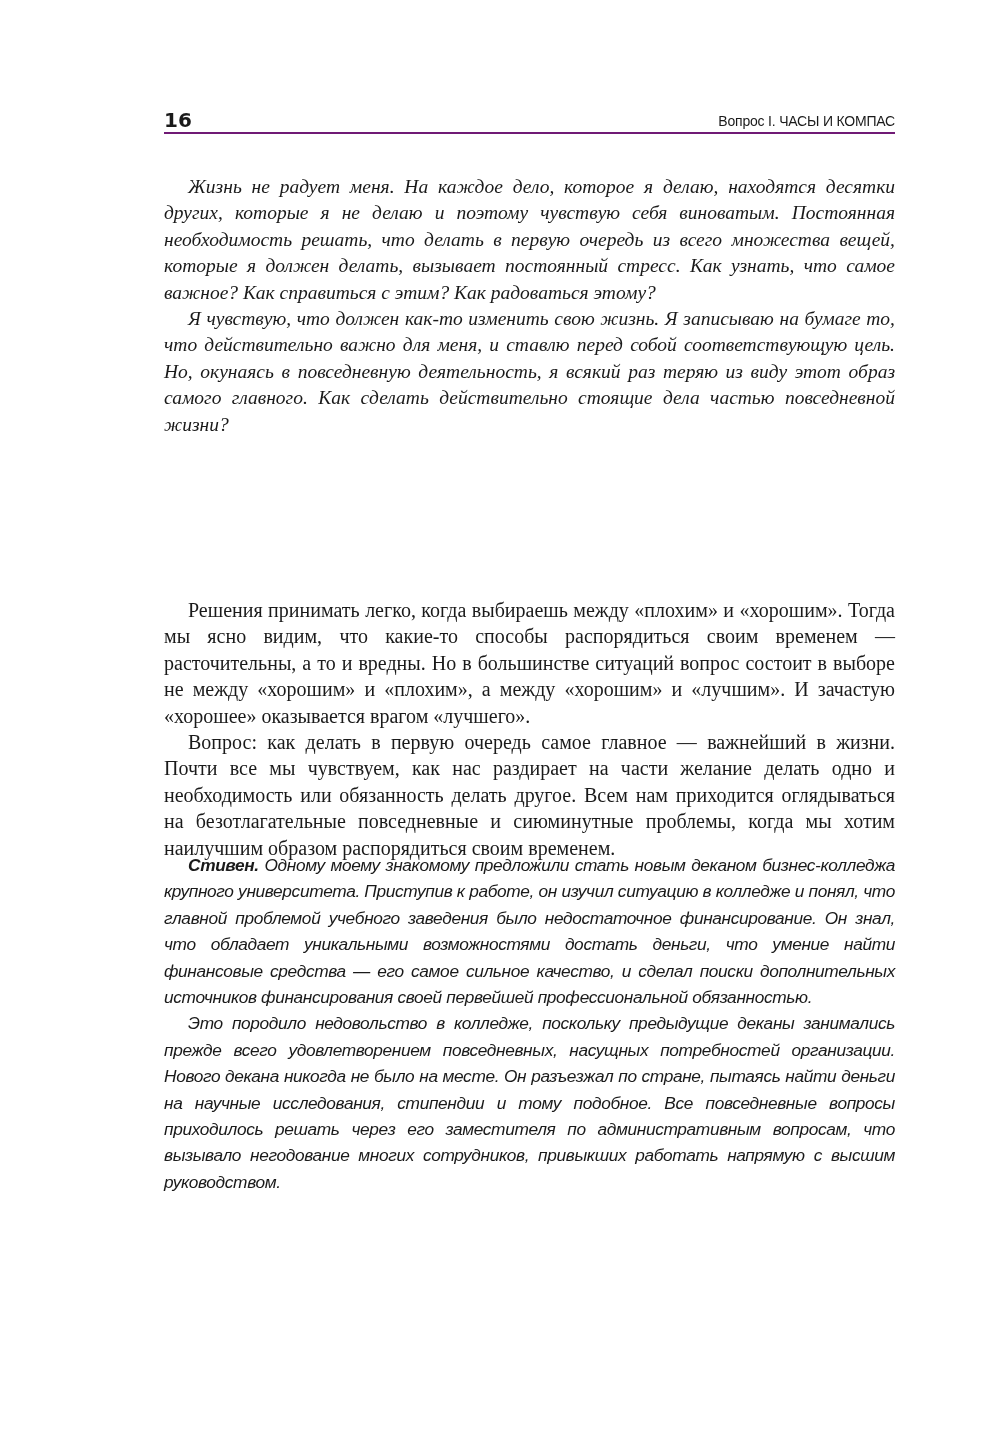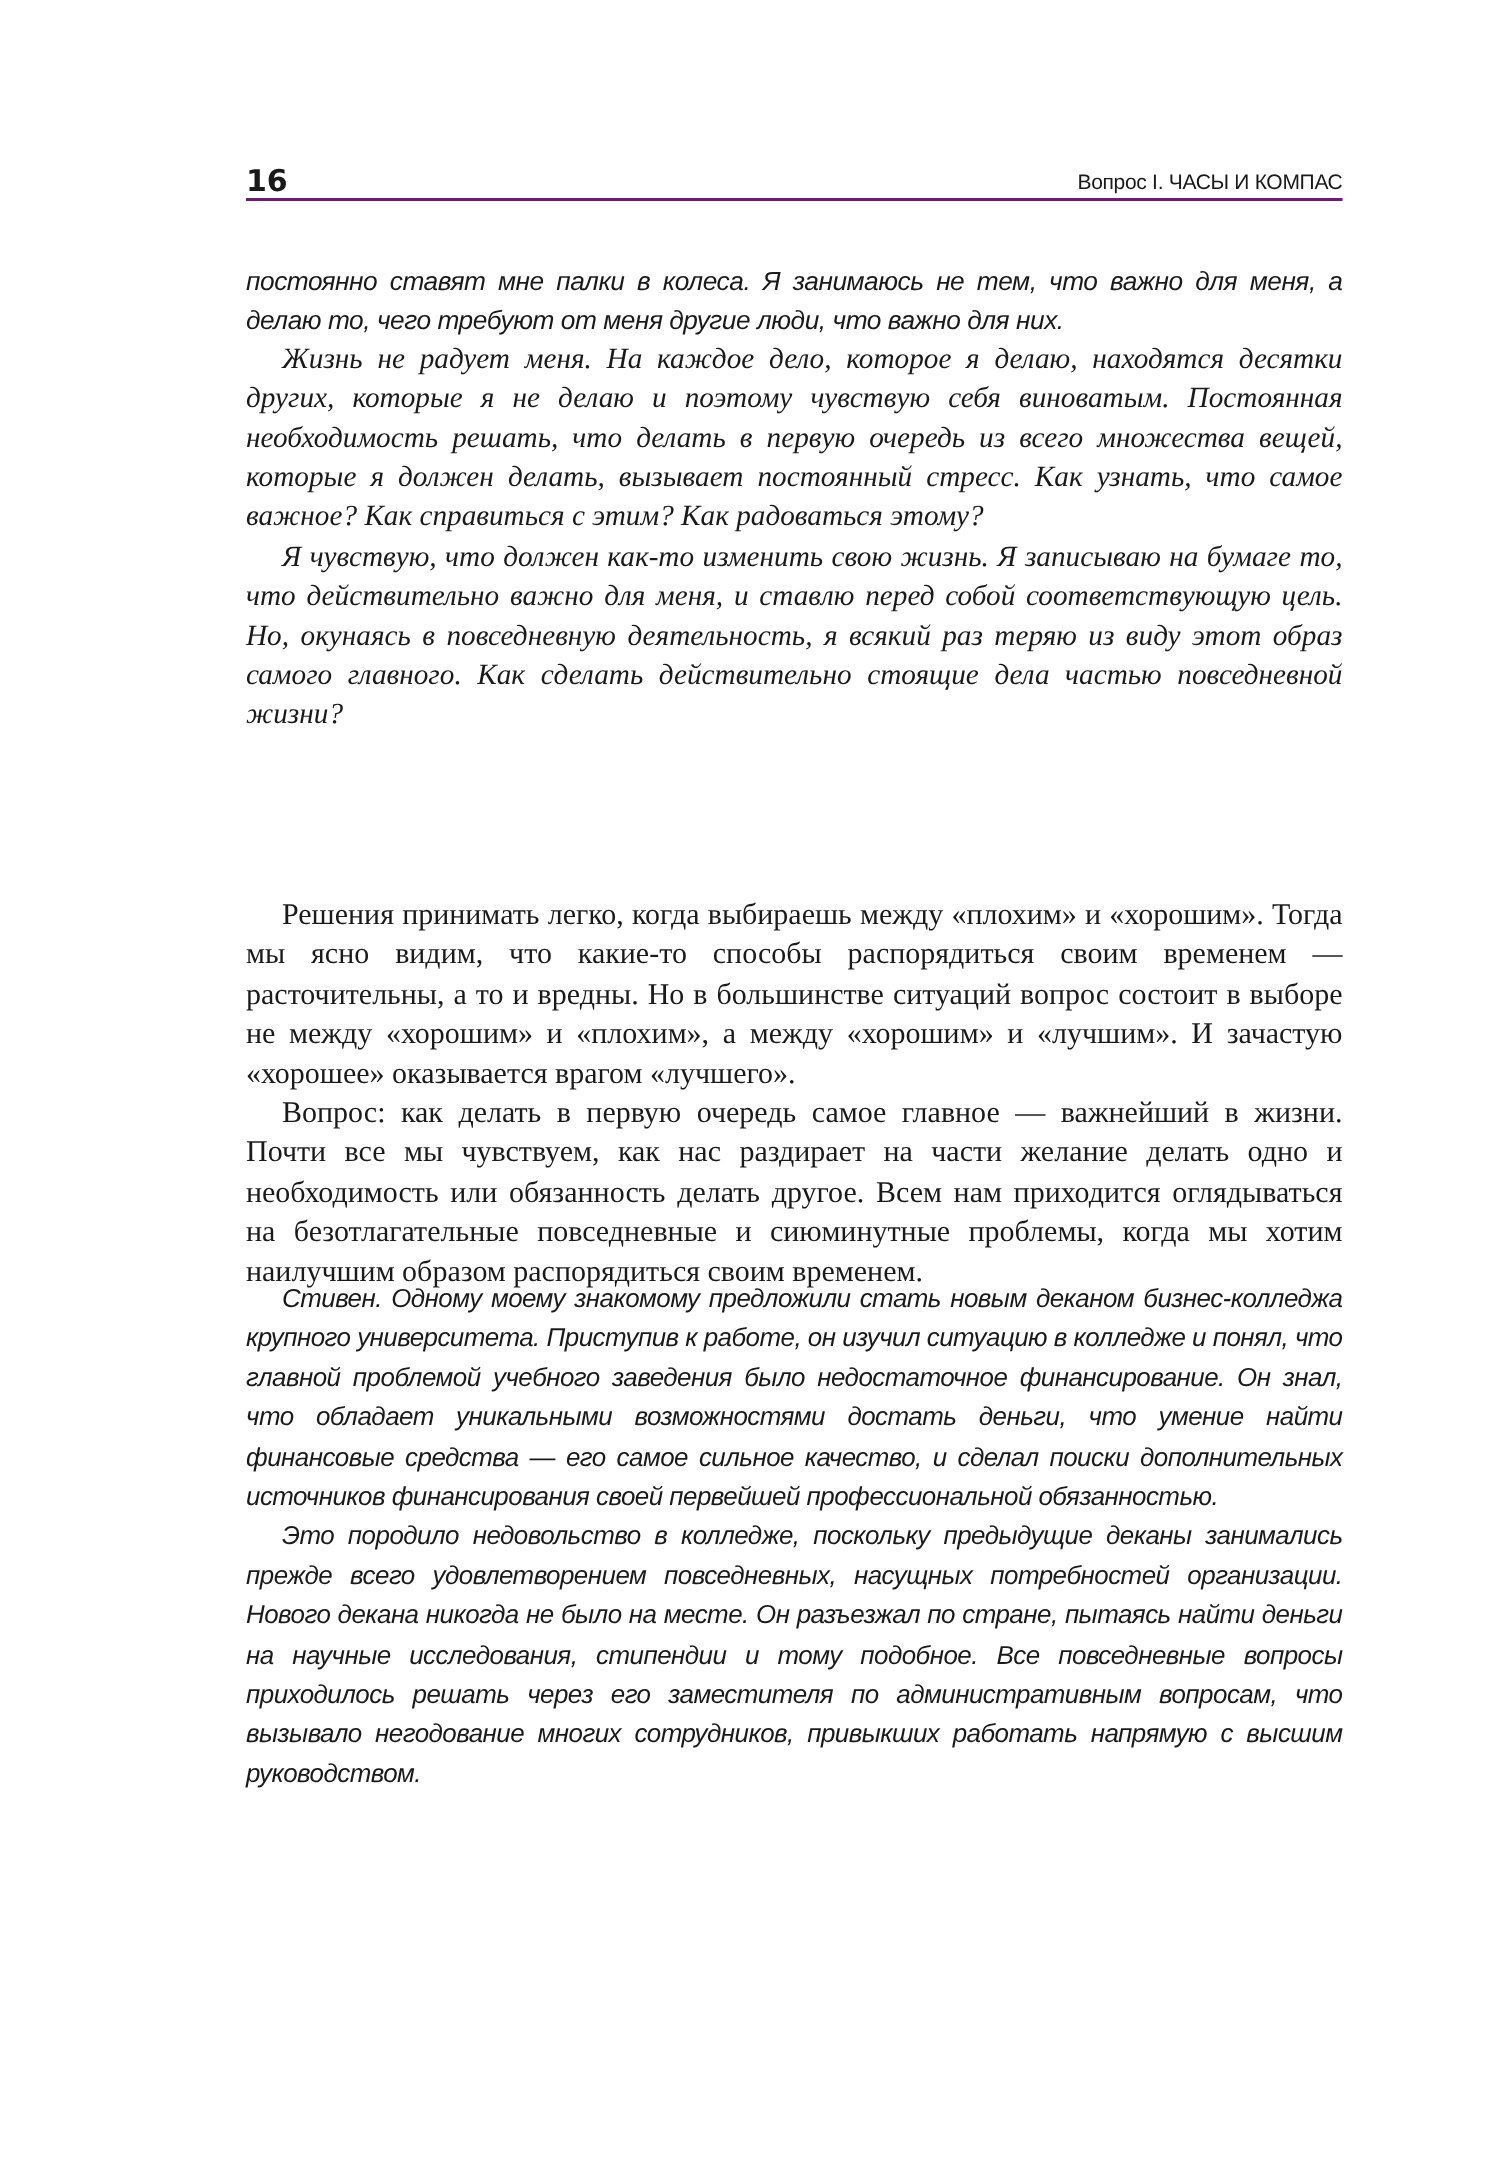--- a/index.html
+++ b/index.html
@@ -26,32 +26,31 @@
   .quote p.sans {
     font-family: "Liberation Sans", sans-serif; font-size: 17.5px; letter-spacing: -0.3px;
   }
   .main p {
     font-family: "Liberation Serif", serif; font-size: 20px; line-height: 26.4px; text-indent: 24px;
   }
   .story p {
     font-family: "Liberation Sans", sans-serif; font-style: italic; font-size: 17.3px; line-height: 26.4px;
     text-indent: 24px; letter-spacing: -0.35px;
   }
-  .speaker { font-weight: normal; margin-top: 12px; }
+  .speaker { font-weight: bold; margin-top: 12px; }
 </style>
 </head>
 <body>
 
 <div class="header">
   <span class="page-num">16</span>
   <span class="running-head">Вопрос I.  ЧАСЫ И КОМПАС</span>
 </div>
 
 <div class="block quote" style="top:174px;">
-  <p class="first sans">постоянно ставят мне палки в колеса. Я занимаюсь не тем, что важно для меня, а делаю то, чего требуют от меня другие люди, что важно для них.</p>
   <p>Жизнь не радует меня. На каждое дело, которое я делаю, находятся десятки других, которые я не делаю и поэтому чувствую себя виноватым. Постоянная необходимость решать, что делать в первую очередь из всего множества вещей, которые я должен делать, вызывает постоянный стресс. Как узнать, что самое важное? Как справиться с этим? Как радоваться этому?</p>
   <p>Я чувствую, что должен как-то изменить свою жизнь. Я записываю на бумаге то, что действительно важно для меня, и ставлю перед собой соответствующую цель. Но, окунаясь в повседневную деятельность, я всякий раз теряю из виду этот образ самого главного. Как сделать действительно стоящие дела частью повседневной жизни?</p>
 </div>
 
 <div class="block main" style="top:597px;">
   <p>Решения принимать легко, когда выбираешь между «плохим» и «хорошим». Тогда мы ясно видим, что какие-то способы распорядиться своим временем — расточительны, а то и вредны. Но в большинстве ситуаций вопрос состоит в выборе не между «хорошим» и «плохим», а между «хорошим» и «лучшим». И зачастую «хорошее» оказывается врагом «лучшего».</p>
   <p>Вопрос: как делать в первую очередь самое главное — важнейший в жизни. Почти все мы чувствуем, как нас раздирает на части желание делать одно и необходимость или обязанность делать другое. Всем нам приходится оглядываться на безотлагательные повседневные и сиюминутные проблемы, когда мы хотим наилучшим образом распорядиться своим временем.</p>
 </div>
 
 <div class="block story" style="top:852px;">

